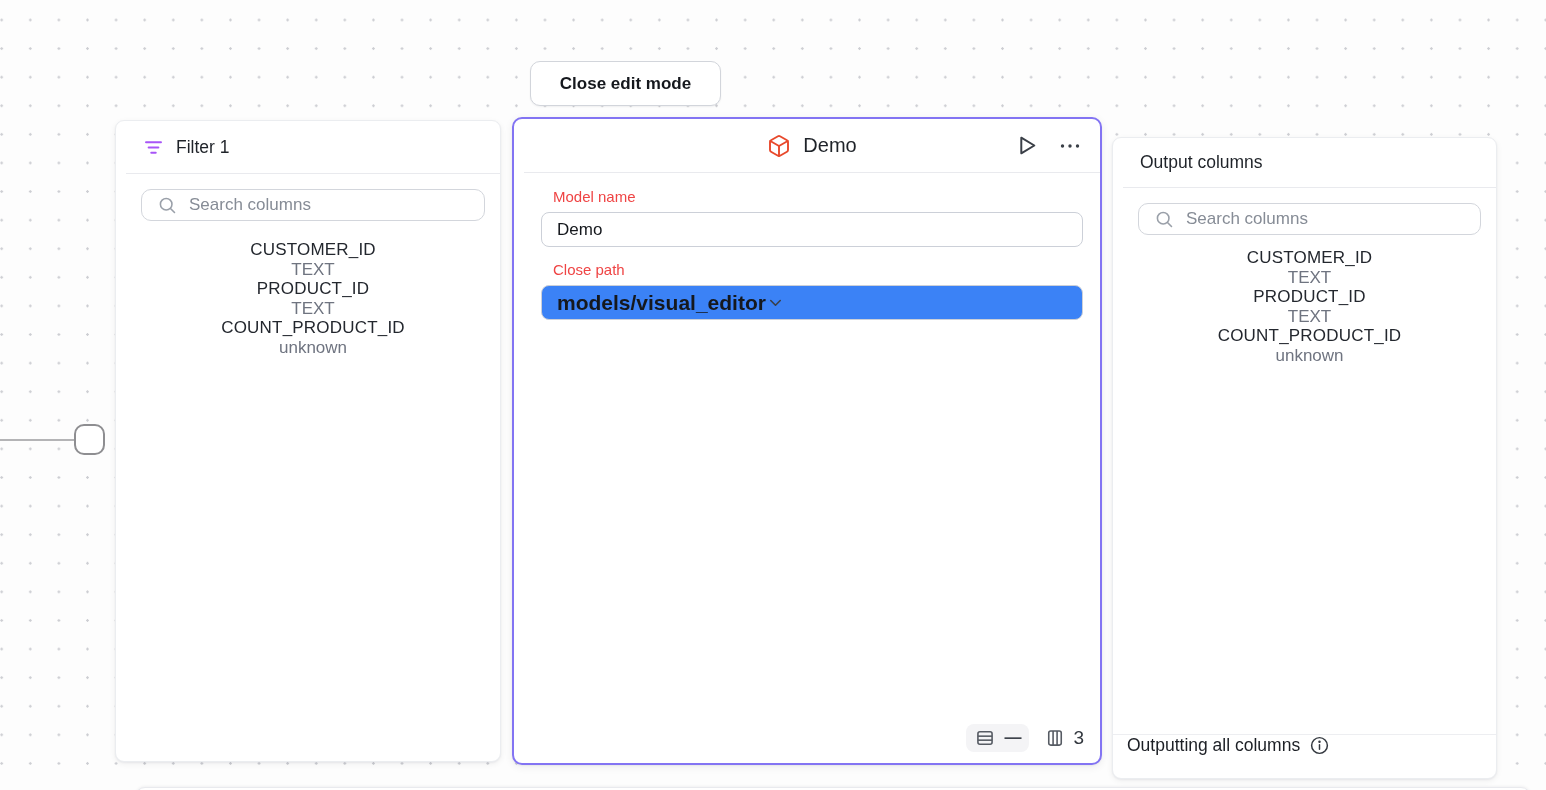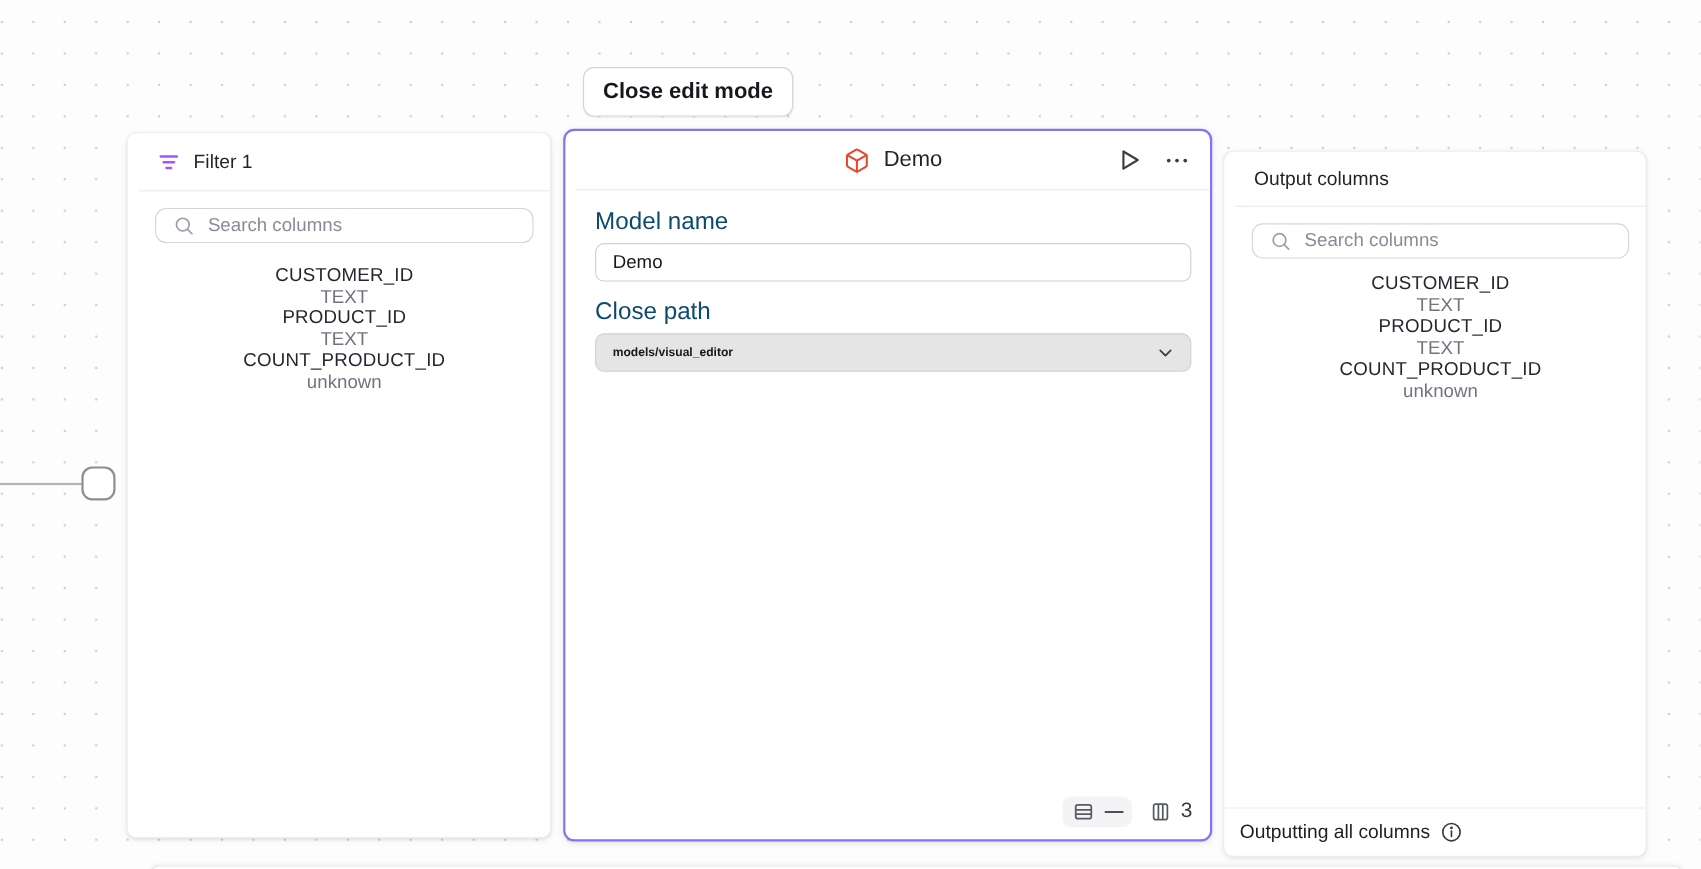--- a/index.html
+++ b/index.html
@@ -25,21 +25,21 @@
     display:flex; align-items:center; gap:12px;
     height:53px; padding:0 17px; border-bottom:1px solid #e9eaee;
   }
   .card-title { font-size:17.5px; color:#1f2329; }
 
   
   .close-btn {
     position:absolute; left:530px; top:61px; height:45px; width:191px;
     background:#fff; border:1px solid #d2d5db; border-radius:10px;
     font-family:"Liberation Sans", sans-serif;
-    font-size:20px; font-weight:700; color:#15181d;
+    font-size:17px; font-weight:700; color:#15181d;
     display:flex; align-items:center; justify-content:center;
     box-shadow:0 1px 2px rgba(16,24,40,.06); cursor:pointer;
   }
 
   
   .edge-line { position:absolute; left:0; top:439px; width:75px; height:1.6px; background:#b4b4b6; }
   .edge-handle {
     position:absolute; left:74px; top:424px; width:31px; height:31px;
     background:#fff; border:2px solid #8e8e91; border-radius:10px;
   }
@@ -78,30 +78,30 @@
   }
   .model-header { position:relative; justify-content:center; height:54px; }
   .model-title { font-size:20px; color:#1f2329; font-weight:500; }
   .model-header-actions {
     position:absolute; right:16px; top:0; height:100%;
     display:flex; align-items:center; gap:15px;
   }
   .icon-btn { background:none; border:none; cursor:pointer; display:flex; align-items:center; padding:2px; }
 
   .model-body { padding:15px 17px 0 17px; }
-  .field-label { font-size:22px; font-weight:500; color:#0c4a6e; margin-bottom:7px; }
+  .field-label { font-size:15px; font-weight:500; color:#ef4444; margin-bottom:7px;margin-left:12px; }
   .text-input {
     width:100%; height:35px; border:1px solid #ccd0d8; border-radius:8px;
     padding:0 15px; font-size:17px; font-family:"Liberation Sans", sans-serif;
     color:#15181d; outline:none; background:#fff; margin-bottom:14px;
   }
   .select-input {
     width:100%; height:35px; border:1px solid #ccd0d8; border-radius:8px;
-    padding:0 13px 0 15px; display:flex; align-items:center; justify-content:space-between;
-    font-size:11px; font-weight:600; color:#15181d; background:#e5e5e5; cursor:pointer;
+    padding:0 13px 0 15px; display:flex; align-items:center; 
+    font-size:21px; font-weight:600; color:#15181d; background:#3b82f6; cursor:pointer;
   }
 
   .model-footer {
     position:absolute; right:16px; bottom:11px;
     display:flex; align-items:center; gap:16px;
   }
   .stat-pill {
     display:flex; align-items:center; gap:9px;
     background:#f4f4f6; border-radius:8px; padding:3px 9px; height:28px; cursor:pointer;
   }
@@ -109,21 +109,21 @@
   .stat-group { display:flex; align-items:center; gap:8px; cursor:pointer; }
   .stat-count { font-size:19px; color:#33383f; }
 
   
   .output-panel { left:1112px; top:120px; width:385px; height:642px;margin-top:17px; }
   .output-panel .card-header { height:50px; }
   .output-panel .col-list { margin-top:13px; }
   .output-footer {
     position:absolute; left:0; right:0; bottom:0; height:44px;
     border-top:1px solid #edeef1;
-    display:flex; align-items:center; gap:9px; padding:0 14px;
+    display:flex; gap:9px; padding:0 14px;
     font-size:17.5px; color:#1c1f25;
   }
 
   
   .bottom-panel {
     position:absolute; left:135px; top:787px; width:1396px; height:40px;
     background:#fff; border:1px solid #e9eaee; border-radius:10px 10px 0 0;
     box-shadow:0 -1px 3px rgba(16,24,40,.05);
   }
 

